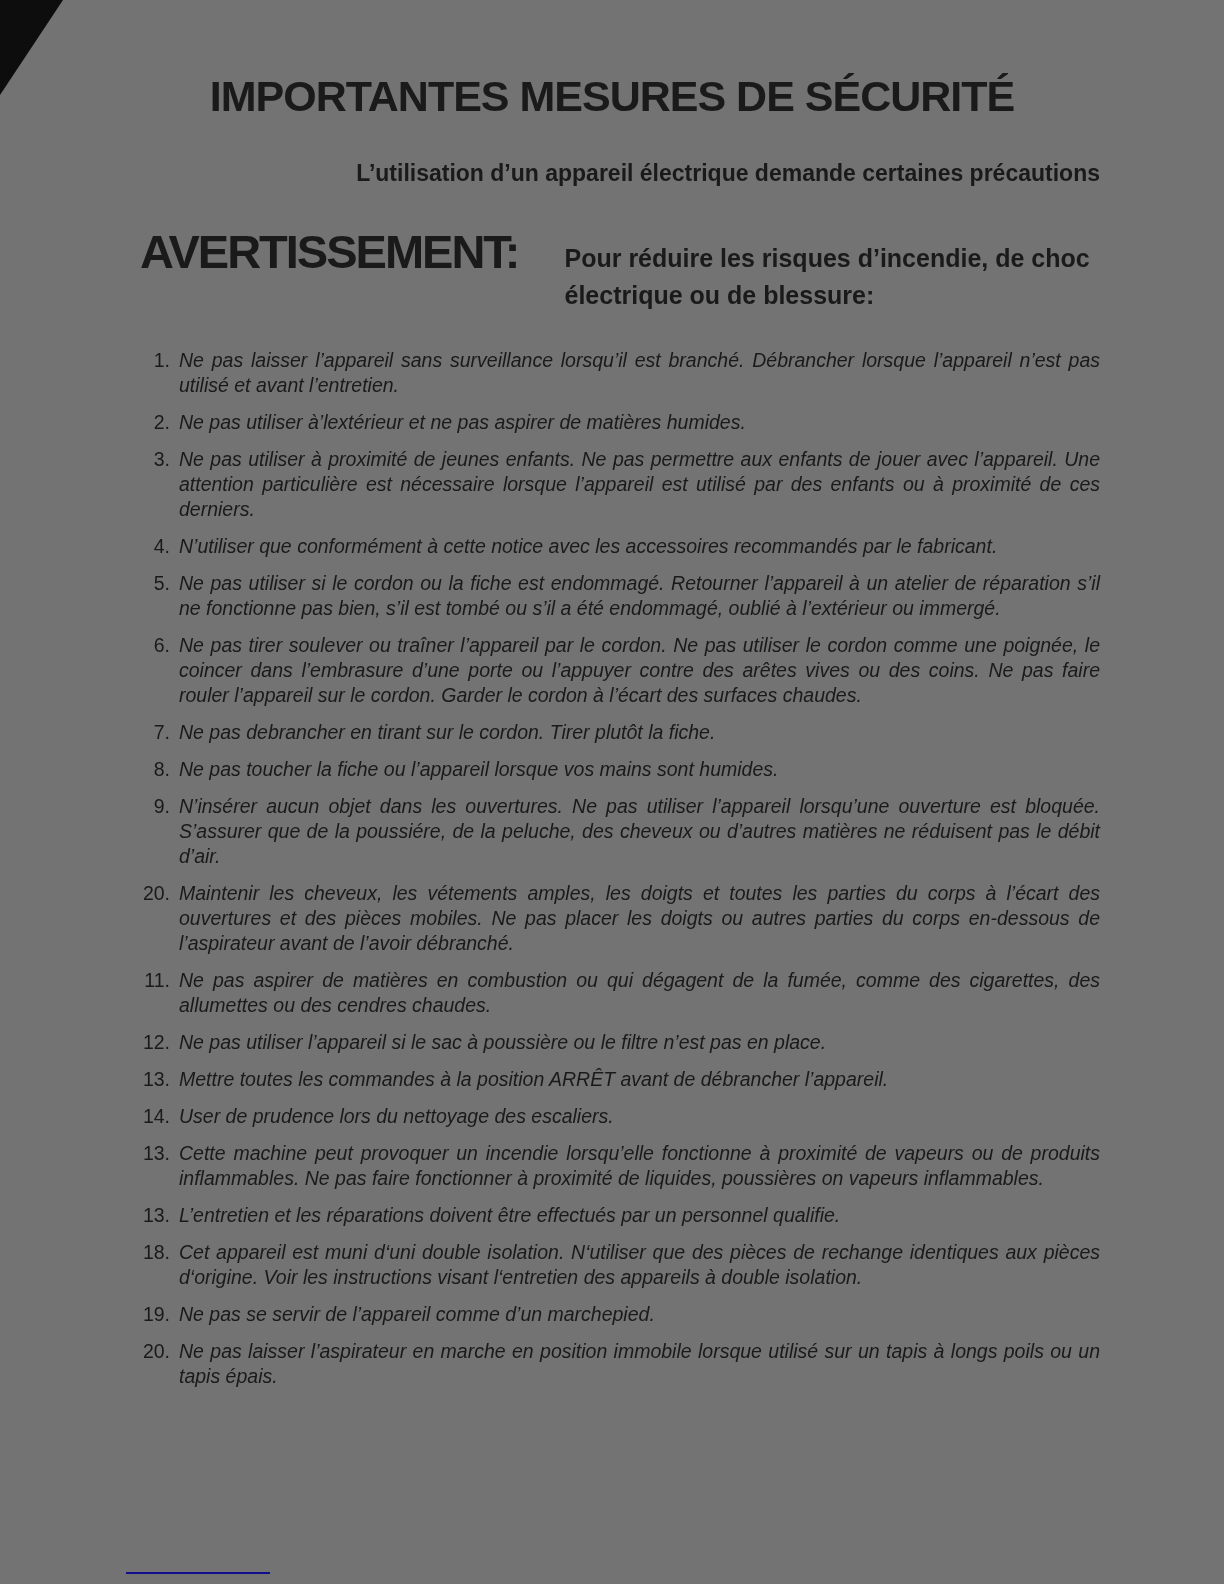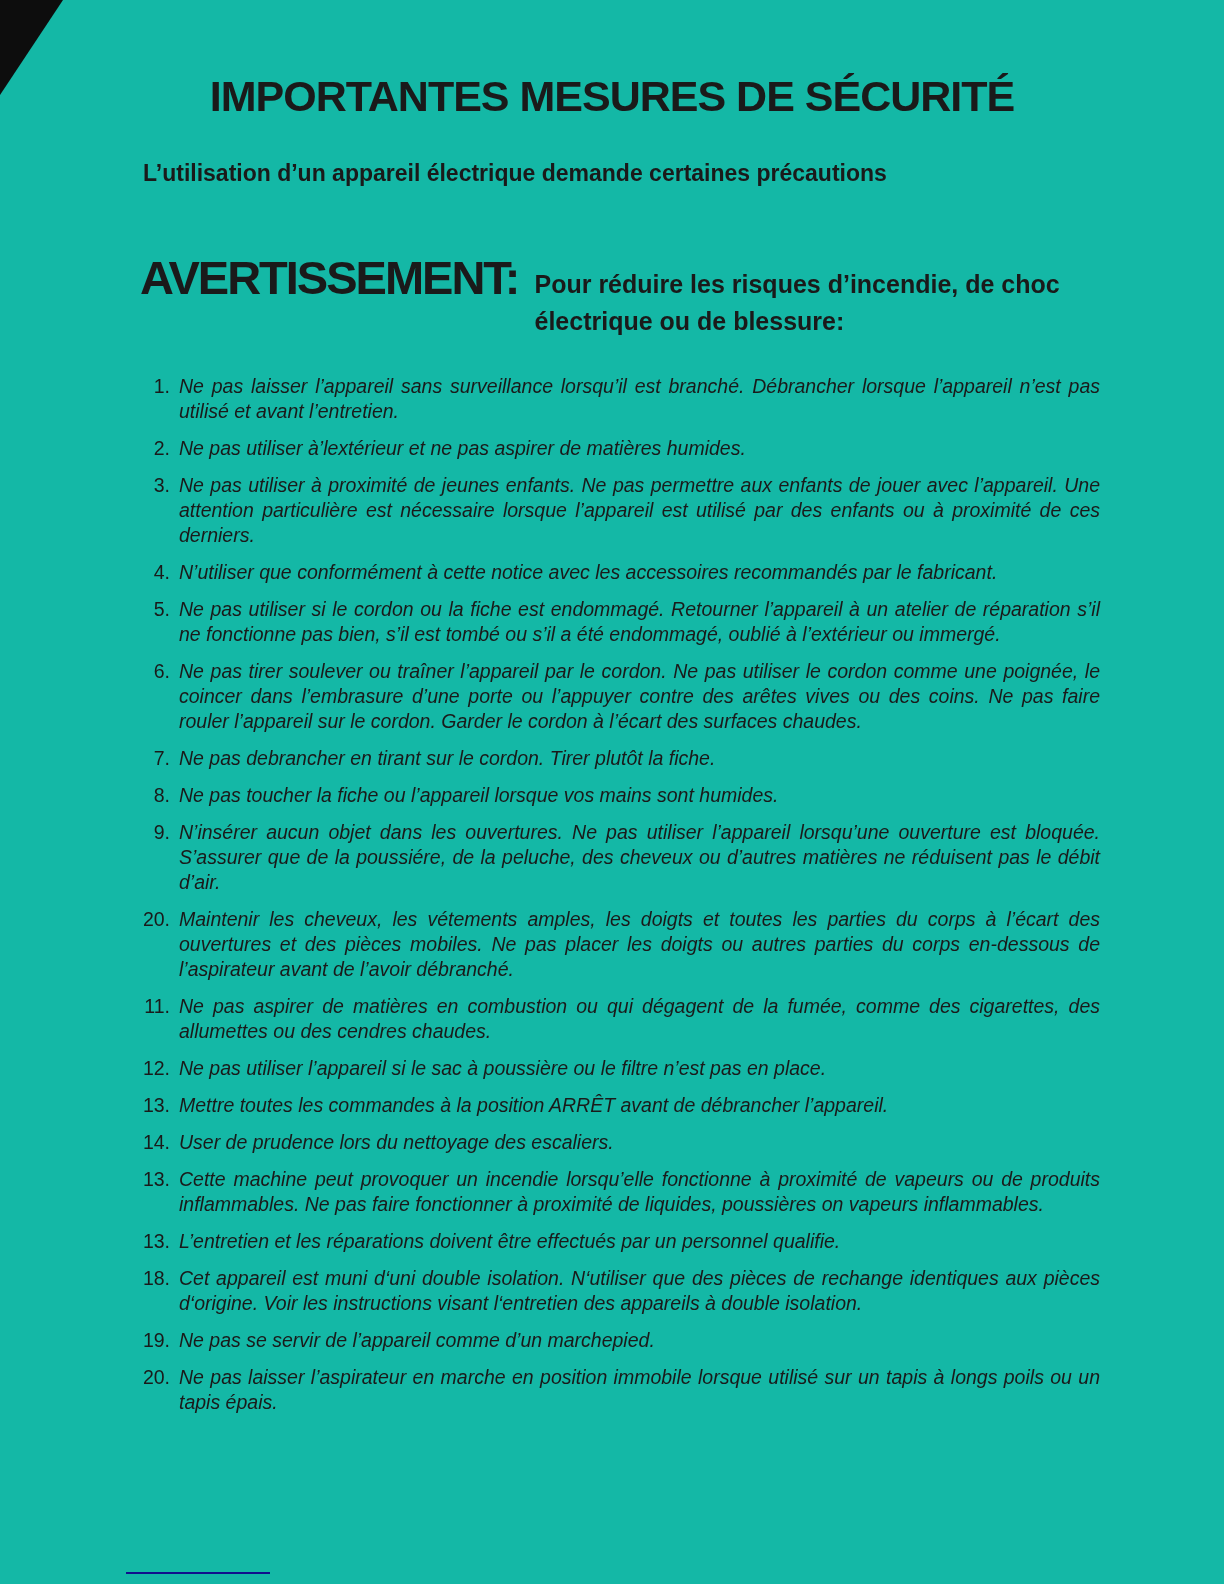--- a/index.html
+++ b/index.html
@@ -5,21 +5,21 @@
   html, body {
     margin: 0;
     padding: 0;
     background: #e8e8e8;
   }
   .page {
     position: relative;
     width: 1224px;
     height: 1584px;
     margin: 0 auto;
-    background: #14b8a6;
+    background: #737373;
     color: #1a1a1a;
     font-family: "Liberation Sans", "DejaVu Sans", sans-serif;
     overflow: hidden;
   }
   .corner-artifact {
     position: absolute;
     top: 0;
     left: 0;
     width: 63px;
     height: 95px;
@@ -32,25 +32,27 @@
     text-align: center;
     font-size: 43px;
     font-weight: bold;
     letter-spacing: -1px;
   }
   .subtitle {
     margin: 36px 124px 0 143px;
     font-size: 23px;
     font-weight: bold;
     line-height: 33px;
+    text-align: right;
   }
   .warning-row {
     display: flex;
     align-items: flex-start;
-    margin: 64px 124px 0 140px;
+    margin: 38px 124px 0 140px;
+    gap: 30px;
   }
   .warning-label {
     font-size: 47px;
     font-weight: bold;
     letter-spacing: -2px;
     line-height: 1;
     white-space: nowrap;
   }
   .warning-text {
     margin-left: 16px;

